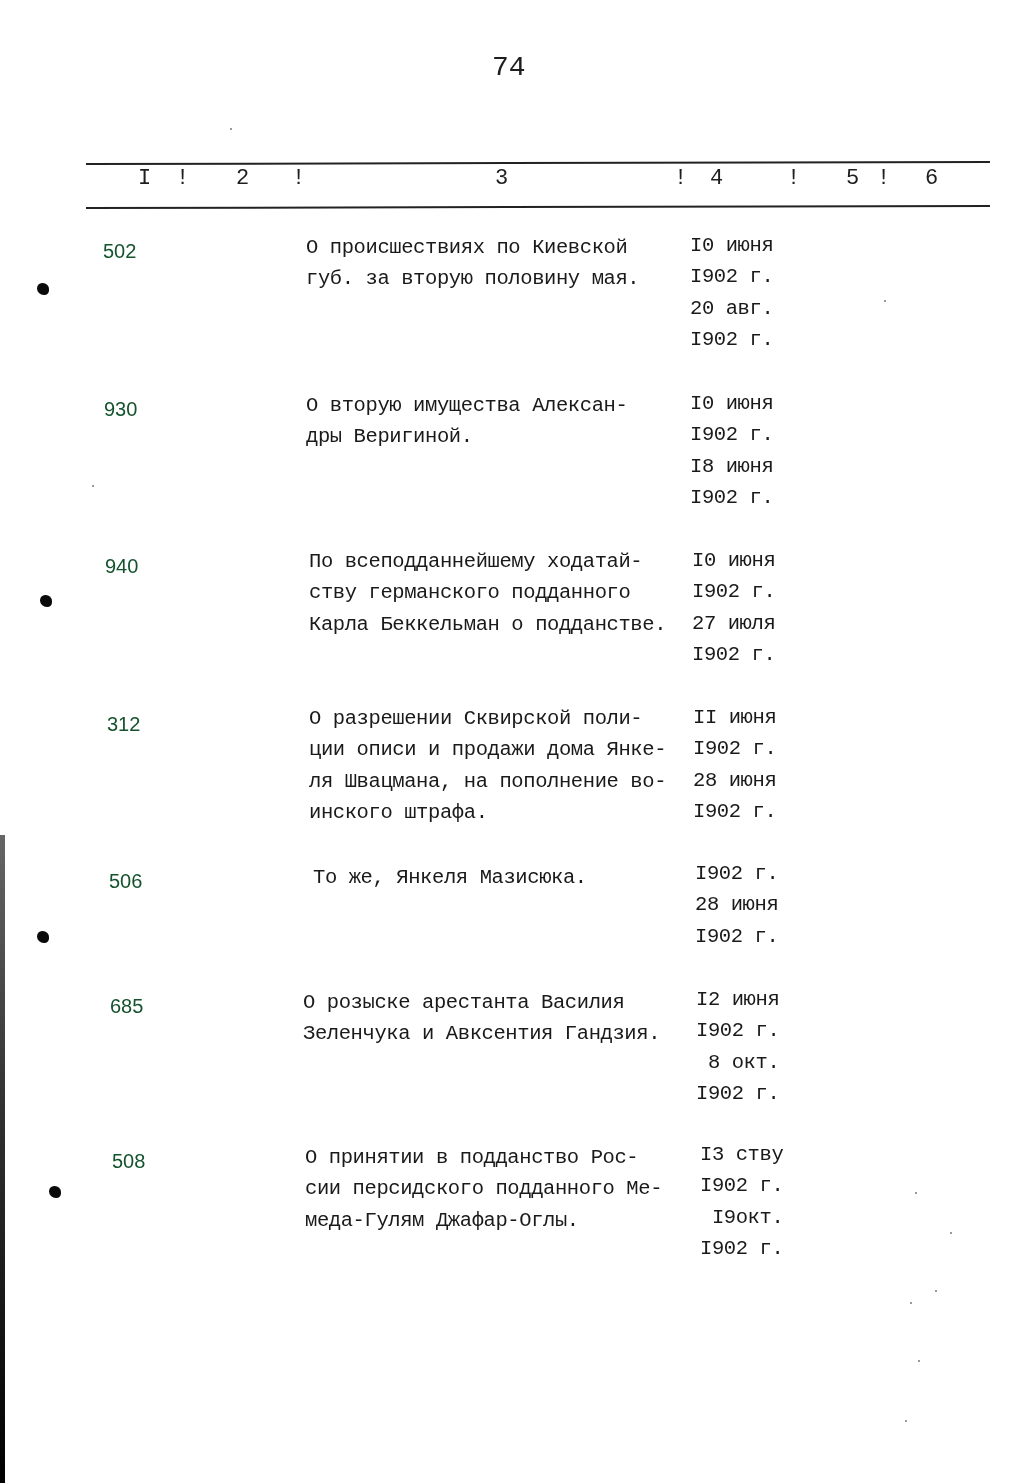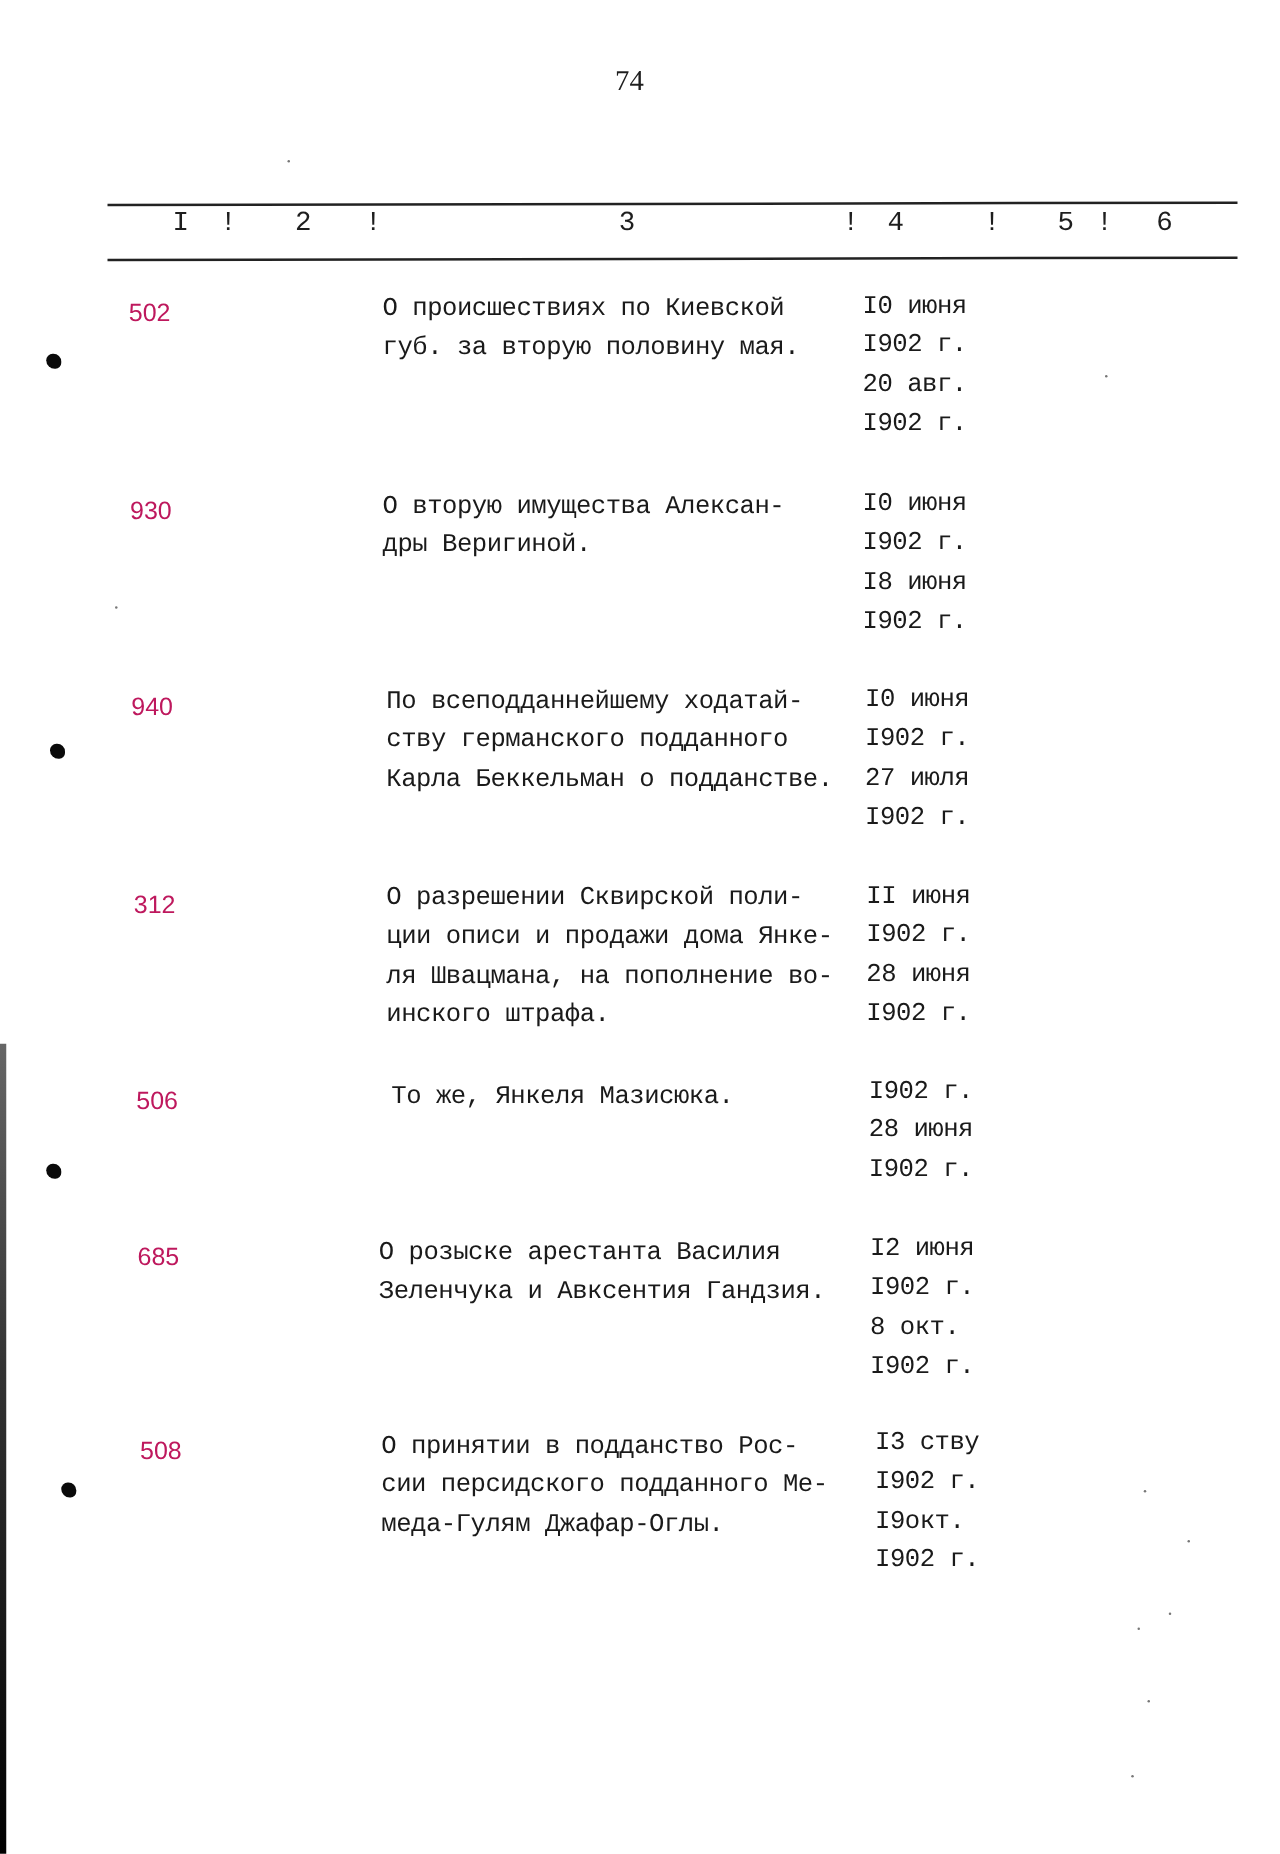--- a/index.html
+++ b/index.html
@@ -12,22 +12,22 @@
       height: 1483px;
       position: relative;
       overflow: hidden;
       font-family: "Liberation Mono", "DejaVu Sans Mono", monospace;
       color: #1a1a1a;
     }
     .page-number {
       position: absolute;
       left: 492px;
       top: 52px;
-      font-size: 23px;
-      font-family: Liberation Serif, serif;
+      font-size: 28px;
+      font-family: Liberation Mono, monospace;
       color: #1e1e1e;
     }
     .rule {
       position: absolute;
       height: 2px;
       background: #222;
     }
     .rule-top {
       left: 86px;
       width: 904px;
@@ -47,41 +47,42 @@
       top: 166px;
       font-size: 22px;
       font-family: "Liberation Mono", monospace;
       color: #1e1e1e;
       white-space: pre;
     }
     .row-num {
       position: absolute;
       font-family: "Liberation Sans", sans-serif;
       font-size: 20px;
-      color: #be185d;
+      color: #14532d;
     }
     .desc {
       position: absolute;
       left: 296px;
       width: 400px;
       font-size: 20.5px;
       line-height: 31.3px;
       white-space: pre;
       color: #1a1a1a;
       font-family: "Liberation Mono", monospace;
       letter-spacing: -0.4px;
     }
     .dates {
       position: absolute;
       font-size: 20.5px;
       line-height: 31.3px;
       white-space: pre;
       color: #1a1a1a;
       font-family: "Liberation Mono", monospace;
       letter-spacing: -0.4px;
+      text-align: right;
     }
     .punch-hole {
       position: absolute;
       width: 12px;
       height: 12px;
       background: #0a0a0a;
       border-radius: 45% 55% 40% 60%;
     }
     .left-edge {
       position: absolute;

